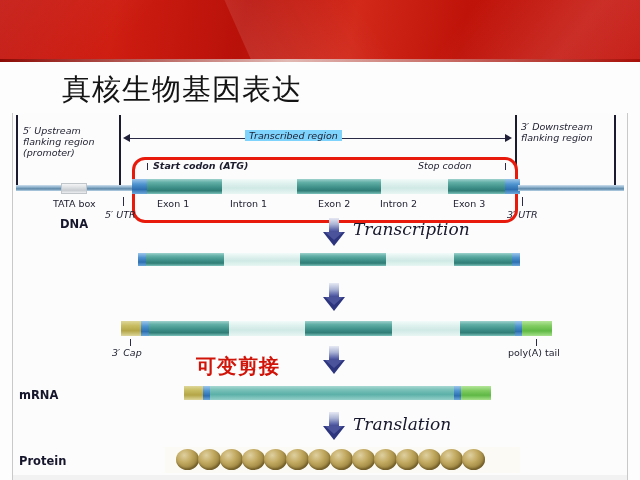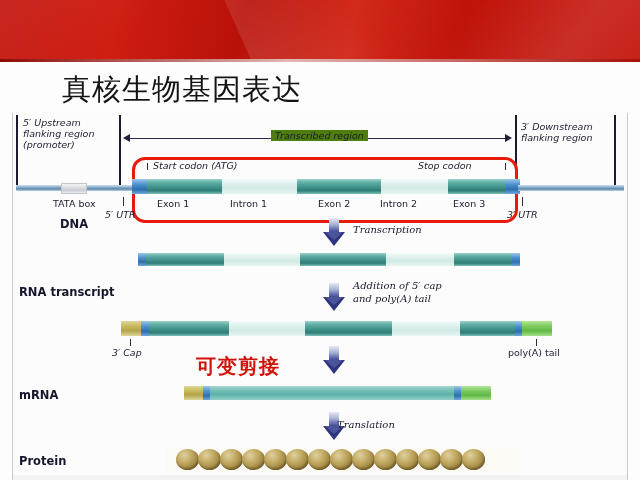--- a/index.html
+++ b/index.html
@@ -107,21 +107,21 @@
     border-left:11px solid transparent;border-right:11px solid transparent;
     border-top:14px solid #2e357f;
   }
   .parrow .headhi{
     position:absolute;left:2px;top:14px;width:0;height:0;
     border-left:9px solid transparent;border-right:9px solid transparent;
     border-top:8px solid #4b539a;
   }
   .steptext{
     position:absolute;font-family:"DejaVu Serif", serif;font-style:italic;
-    font-size:10px;line-height:13px;color:#17172d;white-space:pre;
+    font-size:17px;line-height:13px;color:#17172d;white-space:pre;
   }
 
   
   .cn-anno{
     position:absolute;font-family:"DejaVu Sans", sans-serif;font-weight:bold;
     font-size:20px;color:#d1140a;letter-spacing:1px;white-space:nowrap;
   }
 
   
   .beads{position:absolute;display:flex;gap:0px;}
@@ -150,35 +150,35 @@
   <div class="title">真核生物基因表达</div>
 
   <div class="figure">
     <div class="fig-inner">
 
       <div class="vbar" style="left:3px;top:2px;height:74px;"></div>
       <div class="vbar" style="left:106px;top:2px;height:74px;"></div>
       <div class="vbar" style="left:502px;top:2px;height:74px;"></div>
       <div class="vbar" style="left:601px;top:2px;height:74px;"></div>
 
-      <div class="lbl hand lbl-it" style="left:10px;top:4px;width:95px;">5′ Upstream
+      <div class="lbl hand lbl-it" style="left:10px;top:12px;width:95px;">5′ Upstream
 flanking region
 (promoter)</div>
 
       <div class="spanline" style="left:117px;top:25px;width:375px;"></div>
       <div class="arrowL" style="left:110px;top:21px;"></div>
       <div class="arrowR" style="left:492px;top:21px;"></div>
-      <div class="lbl hand lbl-it" style="left:258px;top:17px;background:#4d7c0f;padding:0 4px;">Transcribed region</div>
+      <div class="lbl hand lbl-it" style="left:232px;top:17px;background:#7dd3fc;padding:0 4px;">Transcribed region</div>
 
       <div class="lbl hand lbl-it" style="left:508px;top:8px;width:92px;">3′ Downstream
 flanking region</div>
 
       <div class="redbox" style="left:119px;top:44px;width:386px;height:66px;"></div>
 
-      <div class="lbl hand lbl-it" style="left:140px;top:47px;">Start codon (ATG)</div>
+      <div class="lbl hand lbl-it" style="left:140px;top:47px;font-weight:bold;">Start codon (ATG)</div>
       <div class="tickline" style="left:134px;top:50px;height:7px;"></div>
       <div class="lbl hand lbl-it" style="left:405px;top:47px;">Stop codon</div>
       <div class="tickline" style="left:492px;top:50px;height:7px;"></div>
 
       <div class="dnaline" style="left:3px;top:72px;width:118px;"></div>
       <div class="tata" style="left:48px;top:70px;width:26px;"></div>
       <div class="bar" style="left:119px;top:66px;width:388px;">
         <div class="seg utr" style="left:0px;width:15px;"></div>
         <div class="seg exon" style="left:15px;width:75px;"></div>
         <div class="seg intron" style="left:90px;width:75px;"></div>
@@ -214,29 +214,26 @@
       <div class="bar" style="left:125px;top:140px;width:382px;height:13px;">
         <div class="seg utr" style="left:0px;width:8px;"></div>
         <div class="seg exon" style="left:8px;width:78px;"></div>
         <div class="seg intron" style="left:86px;width:76px;"></div>
         <div class="seg exon" style="left:162px;width:86px;"></div>
         <div class="seg intron" style="left:248px;width:68px;"></div>
         <div class="seg exon" style="left:316px;width:58px;"></div>
         <div class="seg utr" style="left:374px;width:8px;"></div>
       </div>
 
-      <div class="rowlabel" style="left:6px;top:172px;">RNA transcript</div>
 
       <div class="parrow" style="left:310px;top:170px;">
         <div class="shaft"></div>
           <div class="head"></div>
           <div class="headhi"></div>
       </div>
-      <div class="steptext" style="left:340px;top:166px;">Addition of 5′ cap
-and poly(A) tail</div>
 
       <div class="bar" style="left:108px;top:208px;width:431px;height:15px;">
         <div class="seg cap" style="left:0px;width:20px;"></div>
         <div class="seg utr" style="left:20px;width:8px;"></div>
         <div class="seg exon" style="left:28px;width:80px;"></div>
         <div class="seg intron" style="left:108px;width:76px;"></div>
         <div class="seg exon" style="left:184px;width:87px;"></div>
         <div class="seg intron" style="left:271px;width:68px;"></div>
         <div class="seg exon" style="left:339px;width:55px;"></div>
         <div class="seg utr" style="left:394px;width:7px;"></div>
@@ -264,21 +261,21 @@
         <div class="seg ptail" style="left:277px;width:30px;"></div>
       </div>
 
       <div class="rowlabel" style="left:6px;top:275px;">mRNA</div>
 
       <div class="parrow" style="left:310px;top:299px;">
         <div class="shaft"></div>
           <div class="head"></div>
           <div class="headhi"></div>
       </div>
-      <div class="steptext" style="left:324px;top:305px;">Translation</div>
+      <div class="steptext" style="left:340px;top:305px;">Translation</div>
 
       <div class="beadstrip" style="left:152px;top:334px;width:355px;"></div>
       <div class="beads" style="left:163px;top:336px;">
         <div class="bead"></div>
         <div class="bead"></div>
         <div class="bead"></div>
         <div class="bead"></div>
         <div class="bead"></div>
         <div class="bead"></div>
         <div class="bead"></div>

